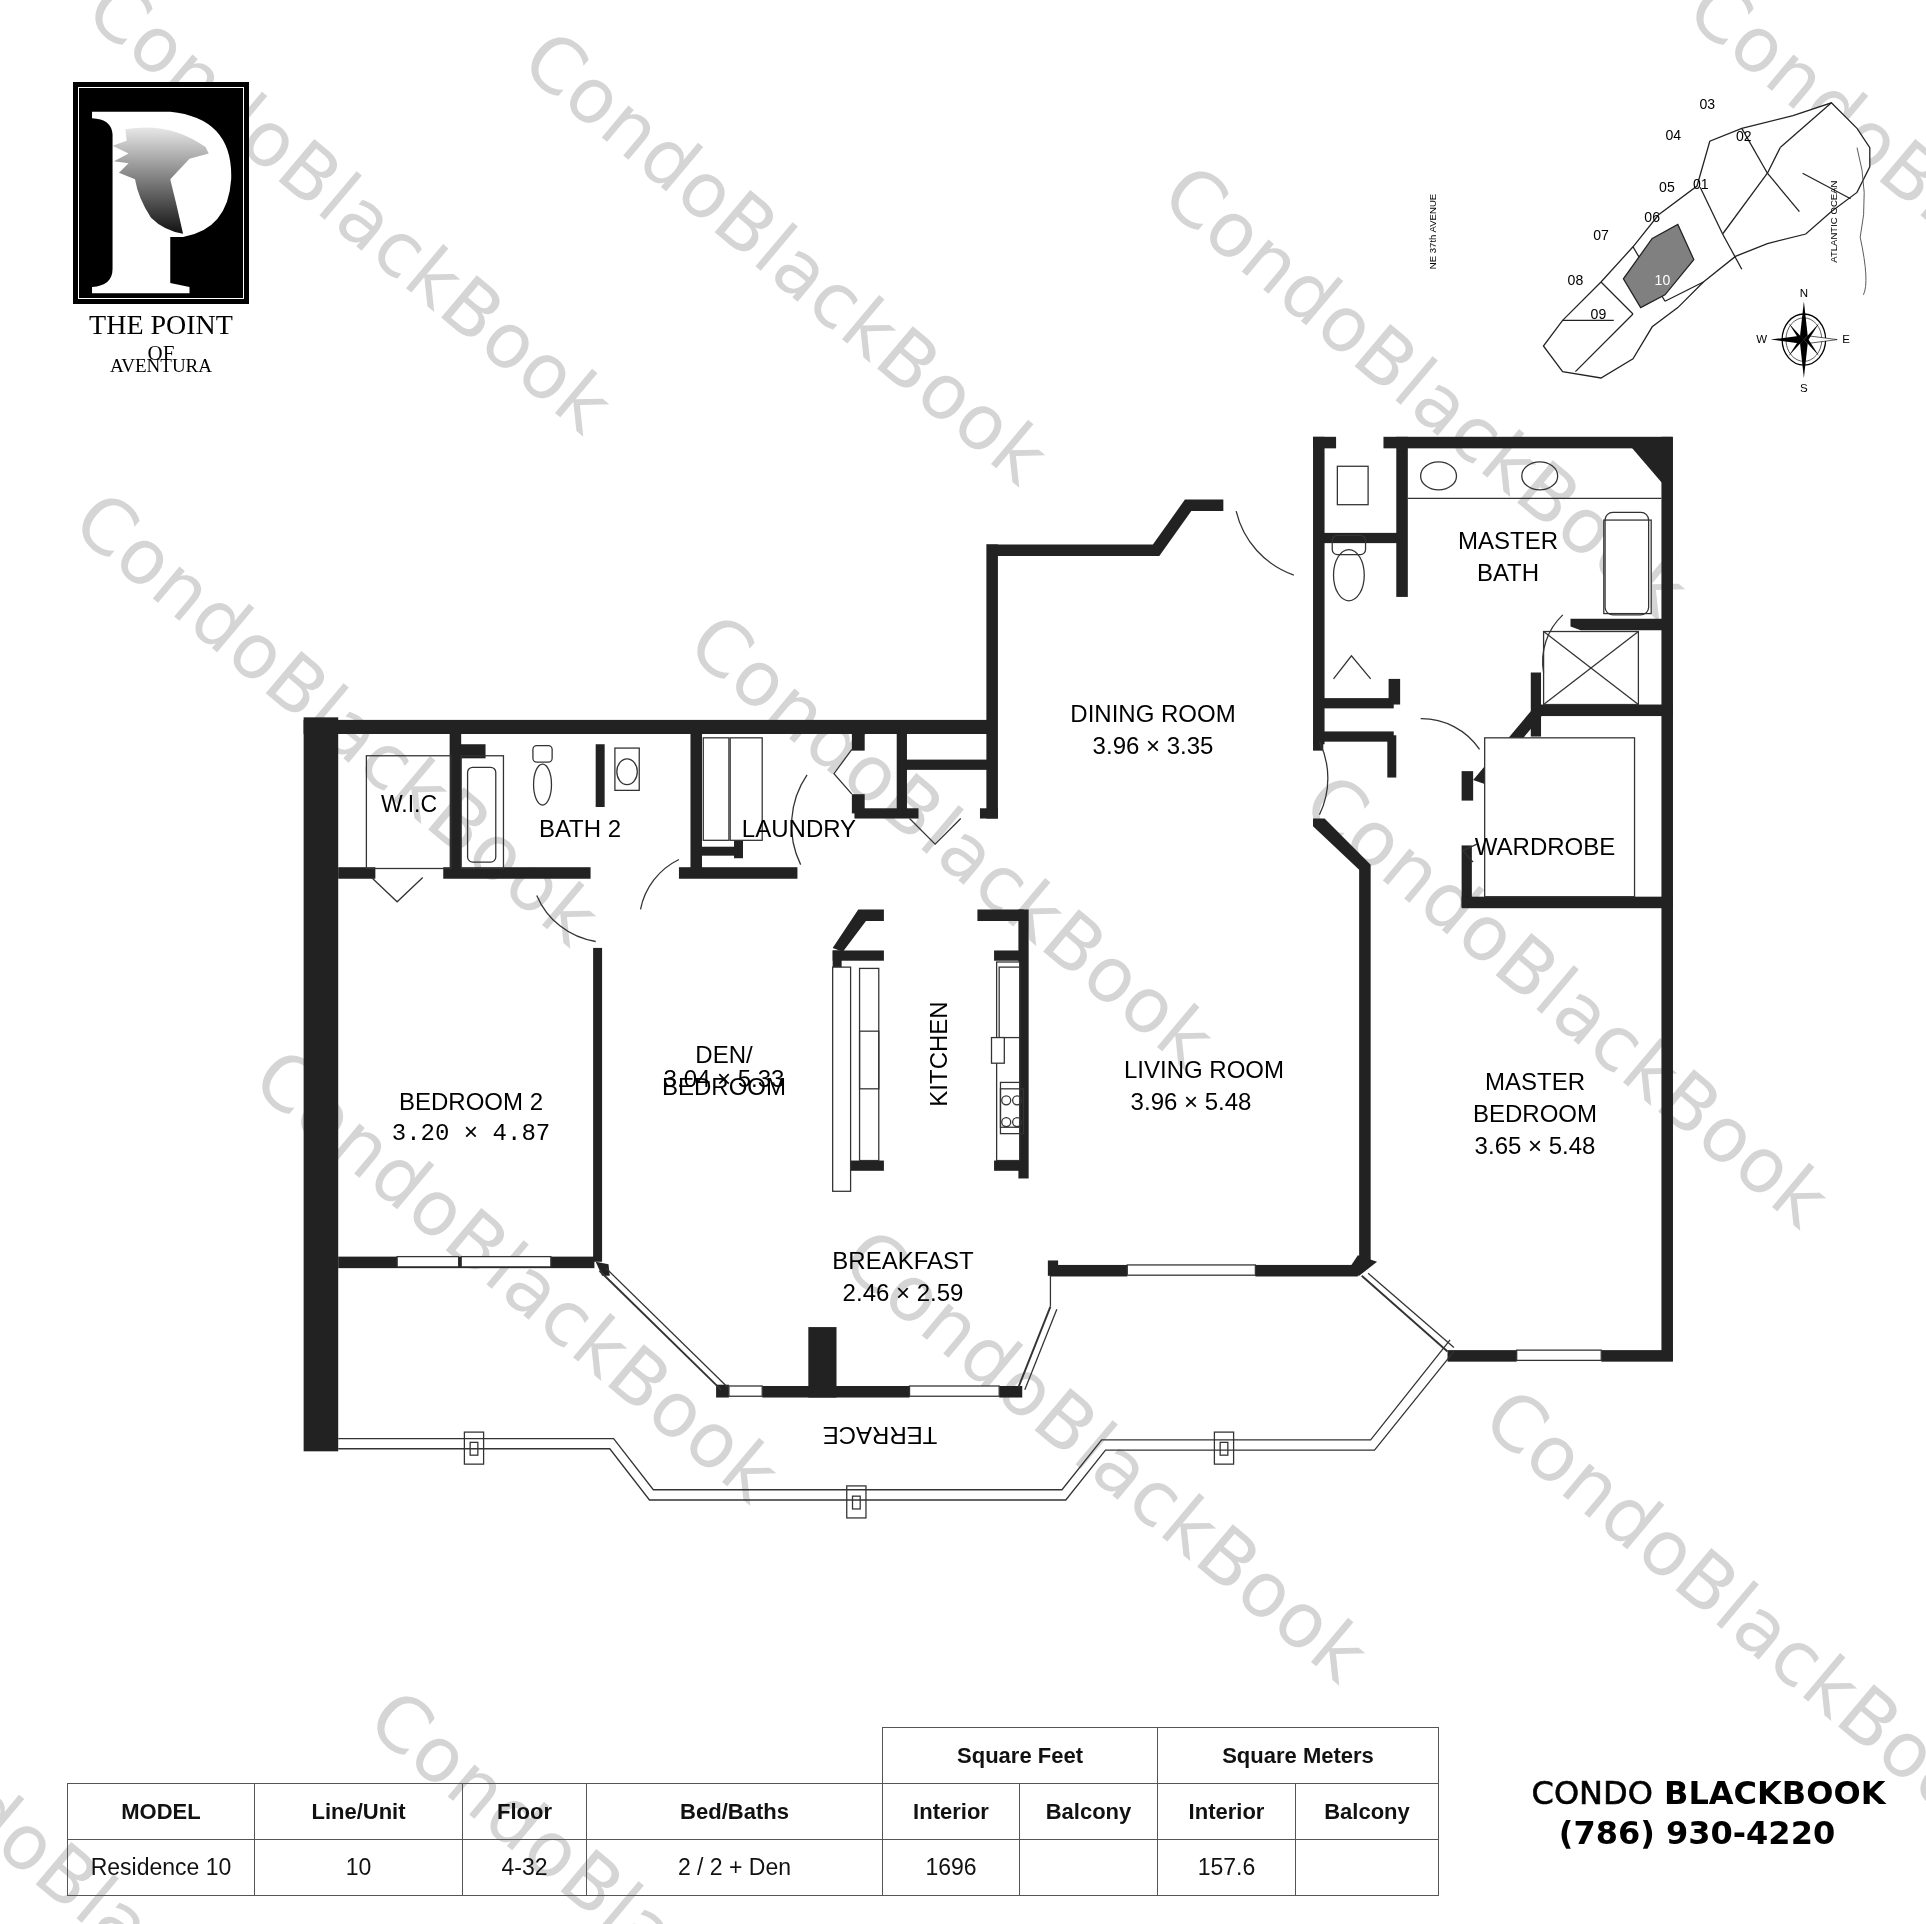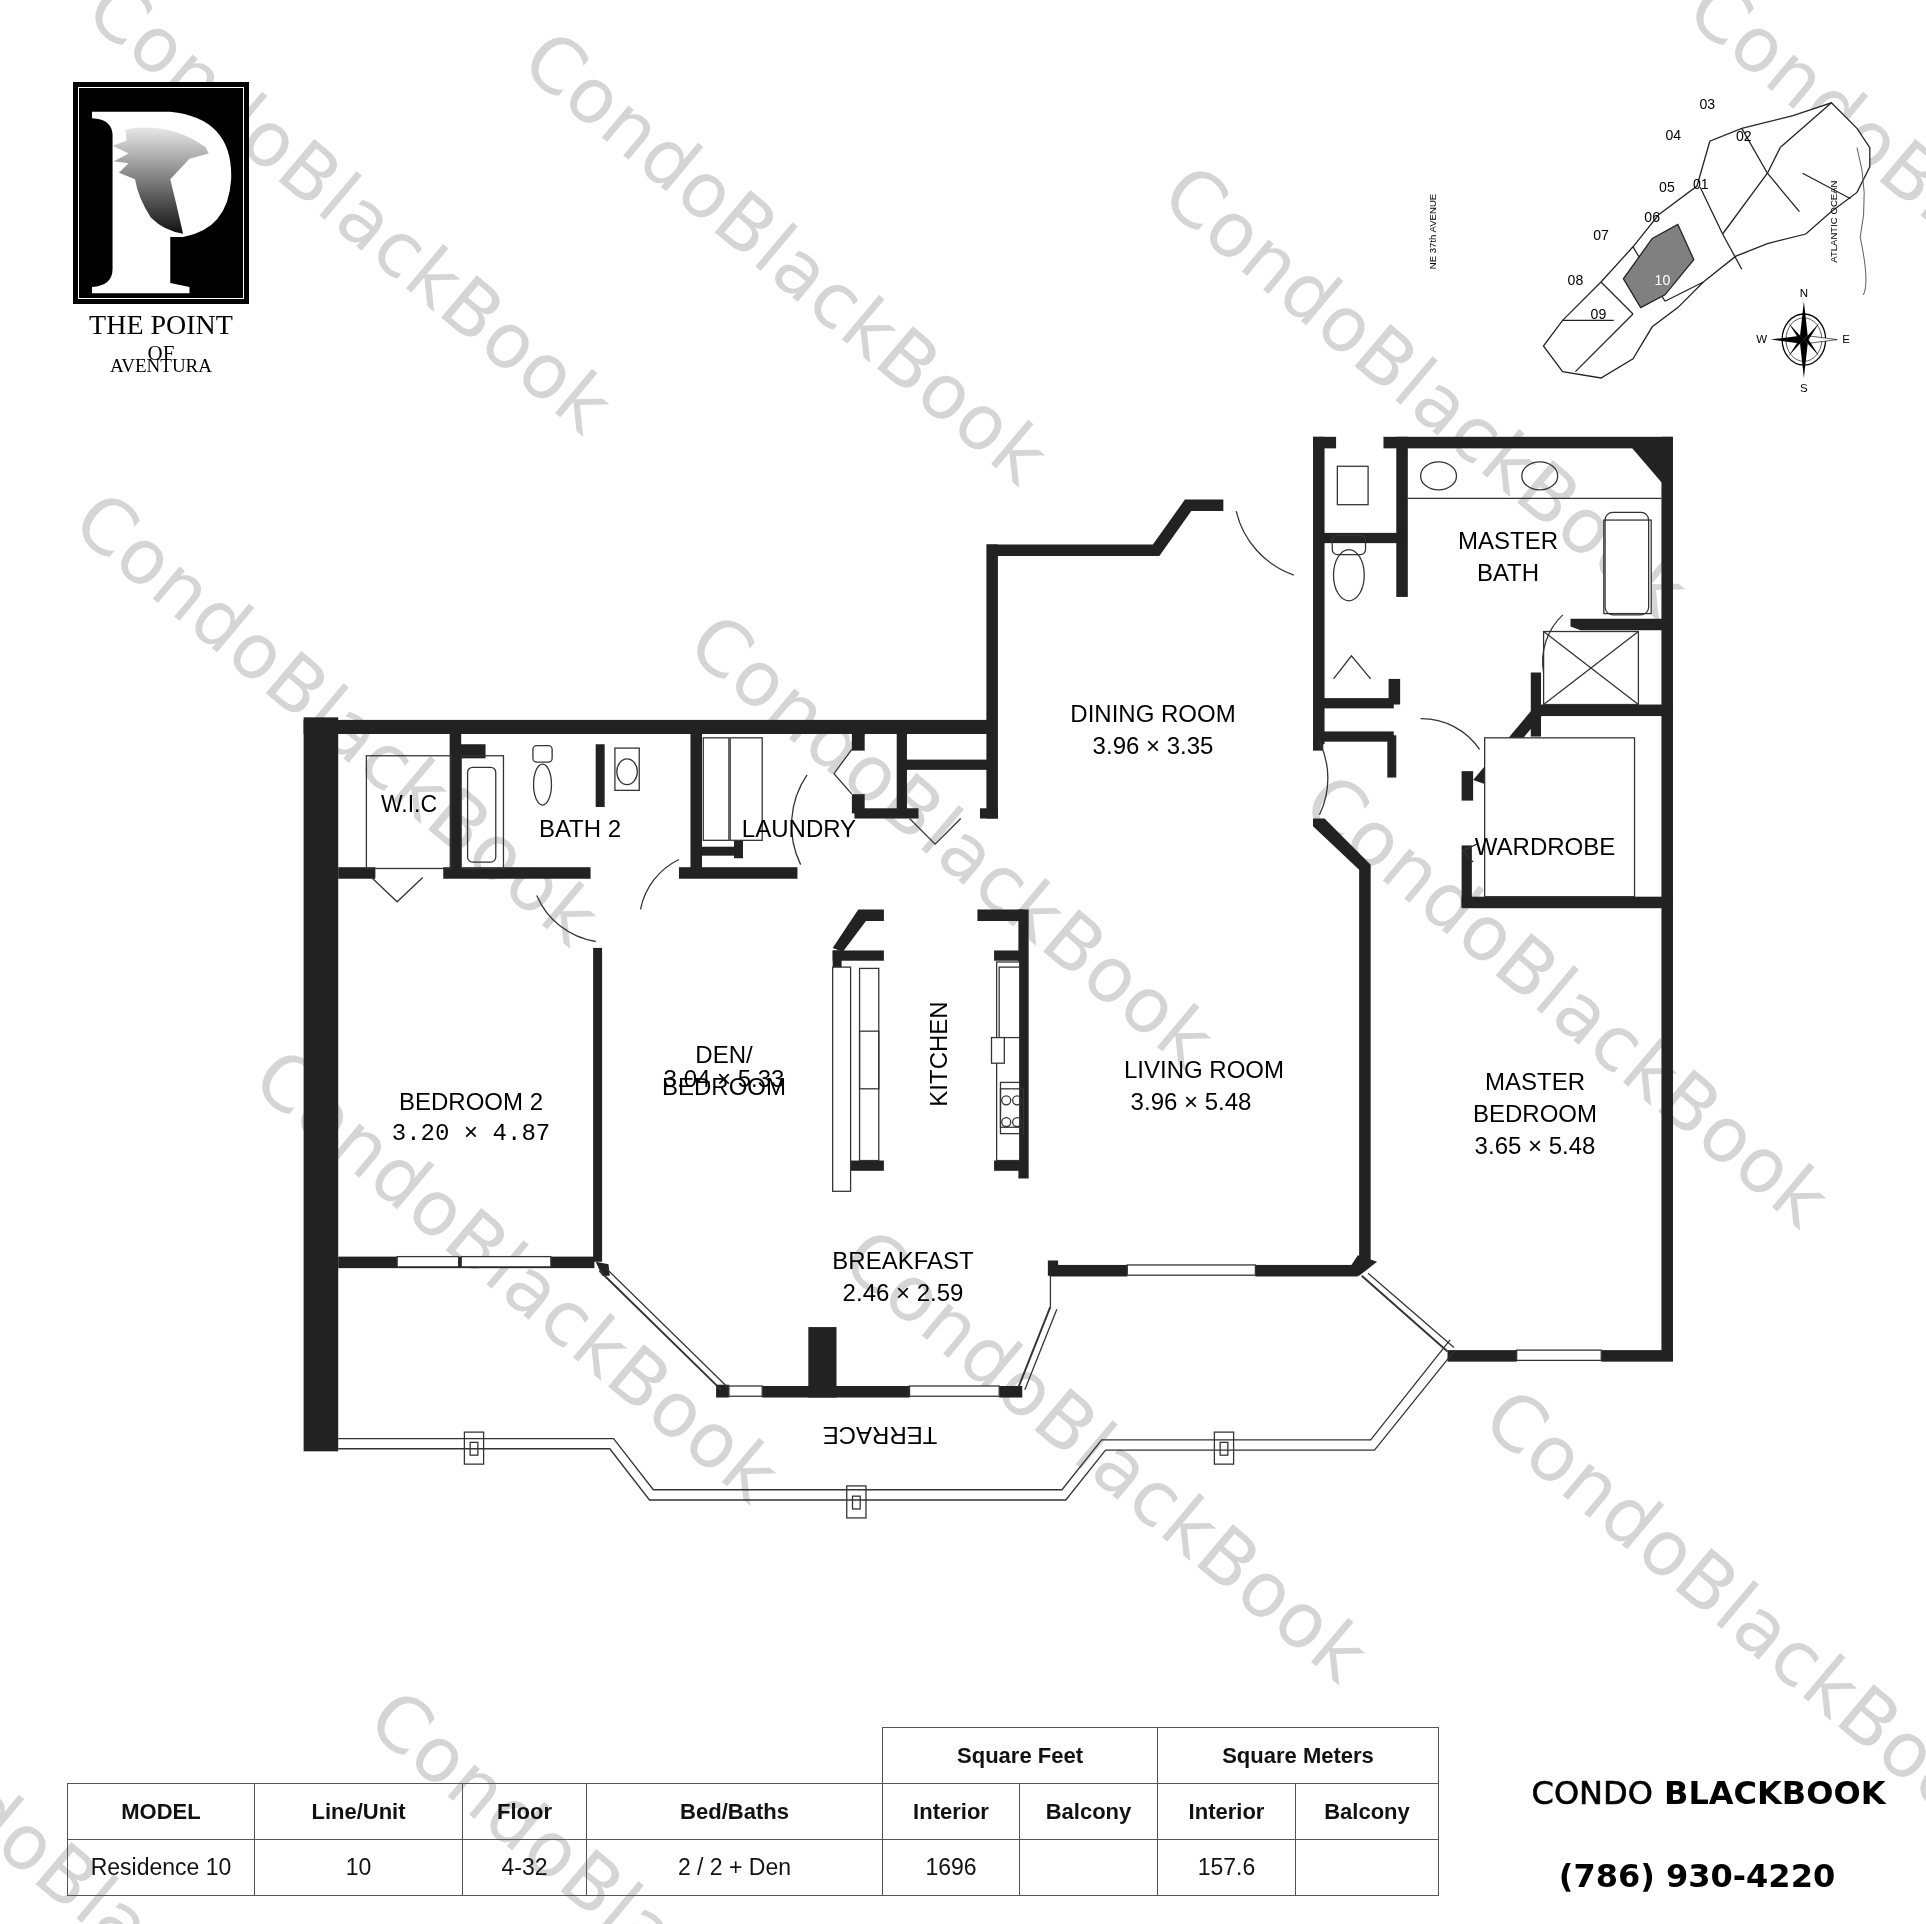--- a/index.html
+++ b/index.html
@@ -338,14 +338,14 @@
     <td>157.6</td>
     <td></td>
   </tr>
 </tbody>
   </table>
 
 <div class="brand" style="left:1473px;top:1774px;width:448px;font-size:32px;">
   <span style="font-weight:normal;margin-left:23px;-webkit-text-stroke:0.6px #000;">CONDO</span>
   <span>BLACKBOOK</span>
 </div>
-<div class="brand" style="left:1473px;top:1814px;width:448px;font-size:32px;margin-top:43px;">(786) 930-4220</div>
+<div class="brand" style="left:1473px;top:1814px;width:448px;font-size:32px;">(786) 930-4220</div>
 
 
 </body></html>

